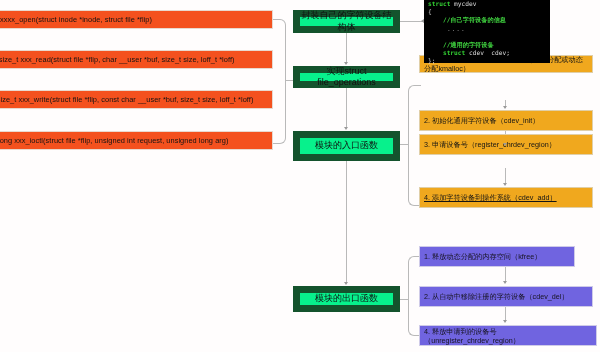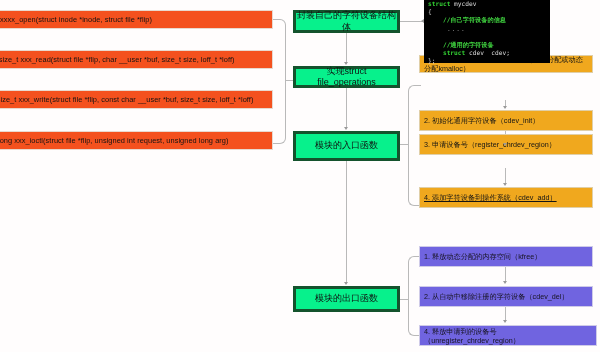--- a/index.html
+++ b/index.html
@@ -37,21 +37,21 @@
     letter-spacing: 0.05px;
     padding: 0 3px;
     white-space: nowrap;
     height: 19px;
     overflow: visible;
   }
   
   .stage {
     background: #0cf28a;
     background: #07f18c;
-    border: 3px solid #14532d;
+    border: 7px solid #14532d;
     justify-content: center;
     text-align: center;
     font-size: 9px;
     color: #101010;
   }
   
   .step {
     background: #f0a81e;
     border: 1px solid #e0cfa8;
     font-size: 7.2px;
@@ -212,21 +212,21 @@
 
   <div class="ln lnv" style="left:505px; top:131px; height:14px;"></div>
   <div class="arrow" style="left:503px; top:143px;"></div>
 
   <div class="ln lnv" style="left:505px; top:168px; height:17px;"></div>
   <div class="arrow" style="left:503px; top:183px;"></div>
 
   <div class="ln lnh" style="left:400px; top:299px; width:8px;"></div>
   <div class="brk brk-left" style="left:408px; top:256px; width:12px; height:78px;"></div>
 
-  <div class="node exit" style="left:419px; top:246px; width:174px; height:21px;">
+  <div class="node exit" style="left:419px; top:246px; width:156px; height:21px;">
     <span>1. 释放动态分配的内存空间（kfree）</span>
   </div>
 
   <div class="node exit" style="left:419px; top:286px; width:174px; height:21px;">
     <span>2. 从自动中移除注册的字符设备（cdev_del）</span>
   </div>
 
   <div class="node exit" style="left:419px; top:325px; width:178px; height:21px;">
     <span>4. 释放申请到的设备号（unregister_chrdev_region）</span>
   </div>

